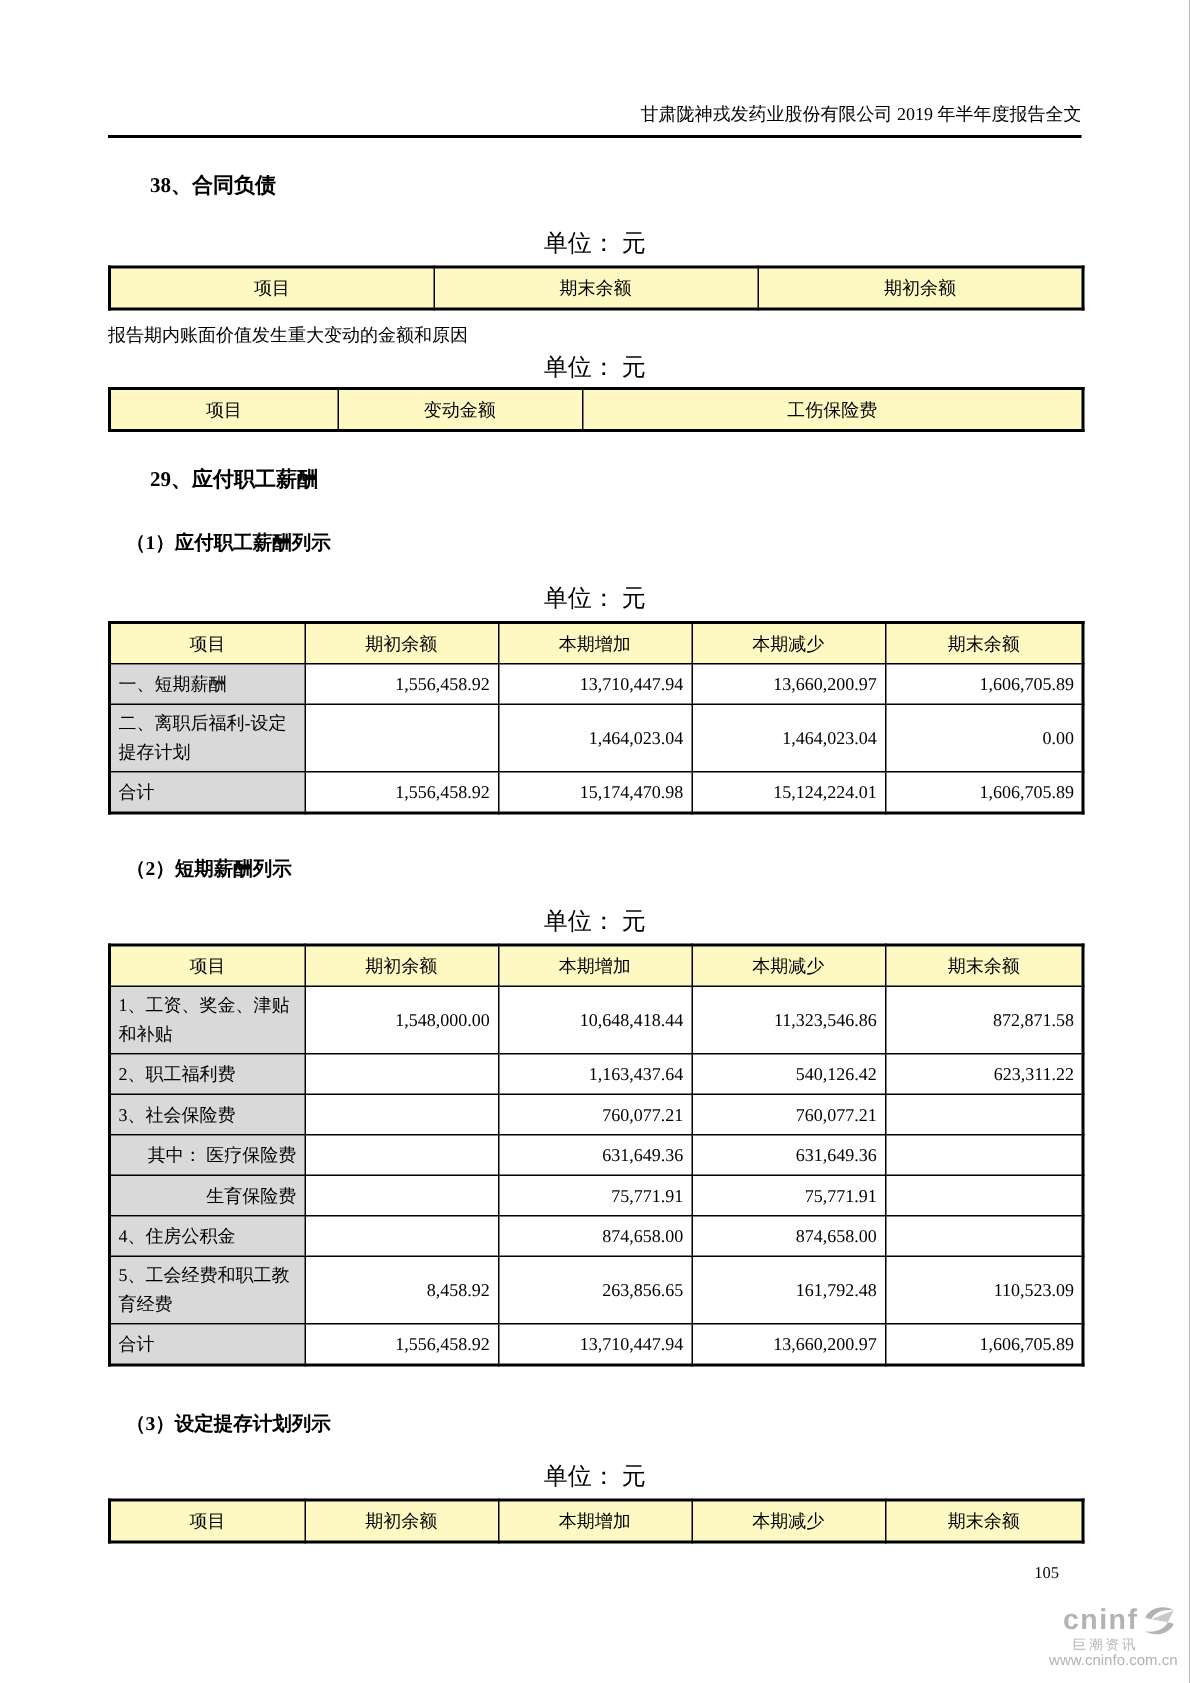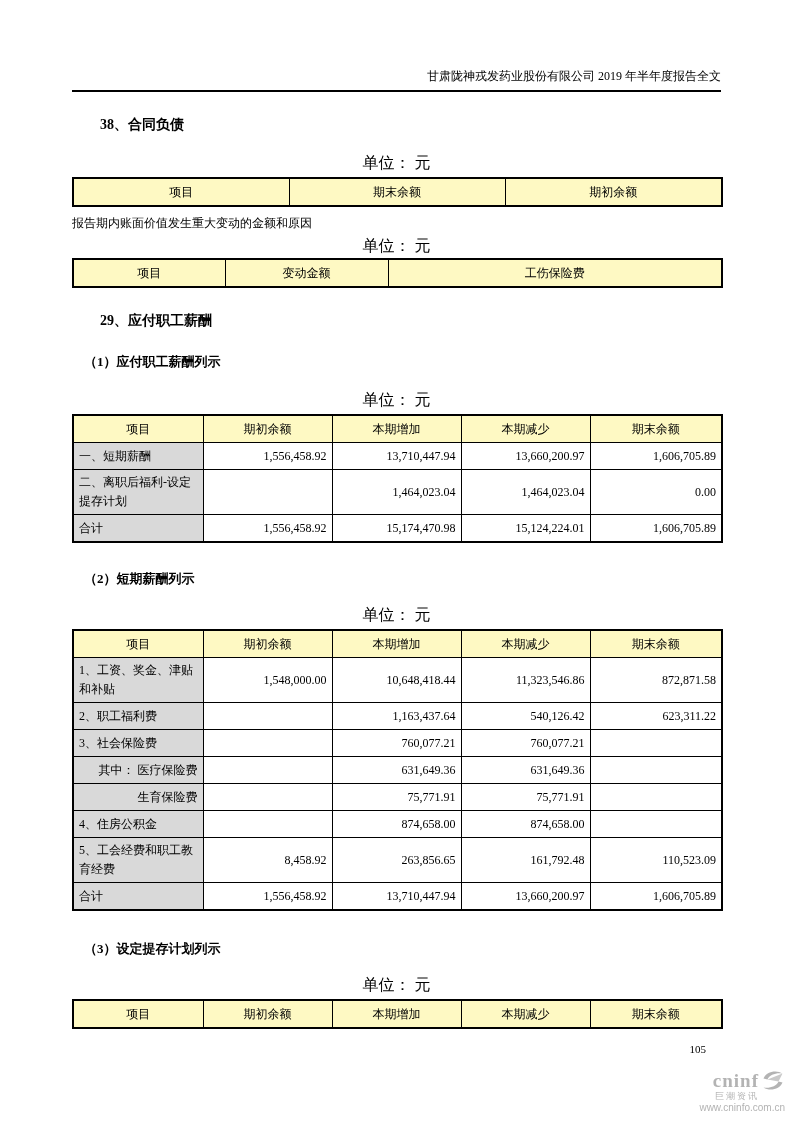--- a/index.html
+++ b/index.html
@@ -39,21 +39,21 @@
   td.lbl{background:#d9d9d9;text-align:left;}
   td.lbl.rt{text-align:right;}
   td.num{text-align:right;padding-right:3px;}
   .page-num{margin-top:14px;text-align:right;padding-right:15px;font-size:11px;}
   .logo{
     position:absolute;right:8px;bottom:8px;
     color:#b3b3b3;text-align:right;
     font-family:"Liberation Sans","DejaVu Sans",sans-serif;
   }
   .logo-top{display:flex;align-items:center;justify-content:flex-end;gap:2px;}
-  .logo-brand{font-size:19px;font-weight:bold;letter-spacing:1px;line-height:18px;font-family:Liberation Serif, serif;}
+  .logo-brand{font-size:19px;font-weight:bold;letter-spacing:1px;line-height:18px;}
   .logo-caption{font-size:9px;letter-spacing:2px;line-height:11px;margin-right:26px;}
   .logo-url{font-size:10px;line-height:12px;}
 </style>
 </head>
 <body>
 
 <div class="page">
   <div class="content">
 
     <div class="doc-header">甘肃陇神戎发药业股份有限公司 2019 年半年度报告全文</div>

